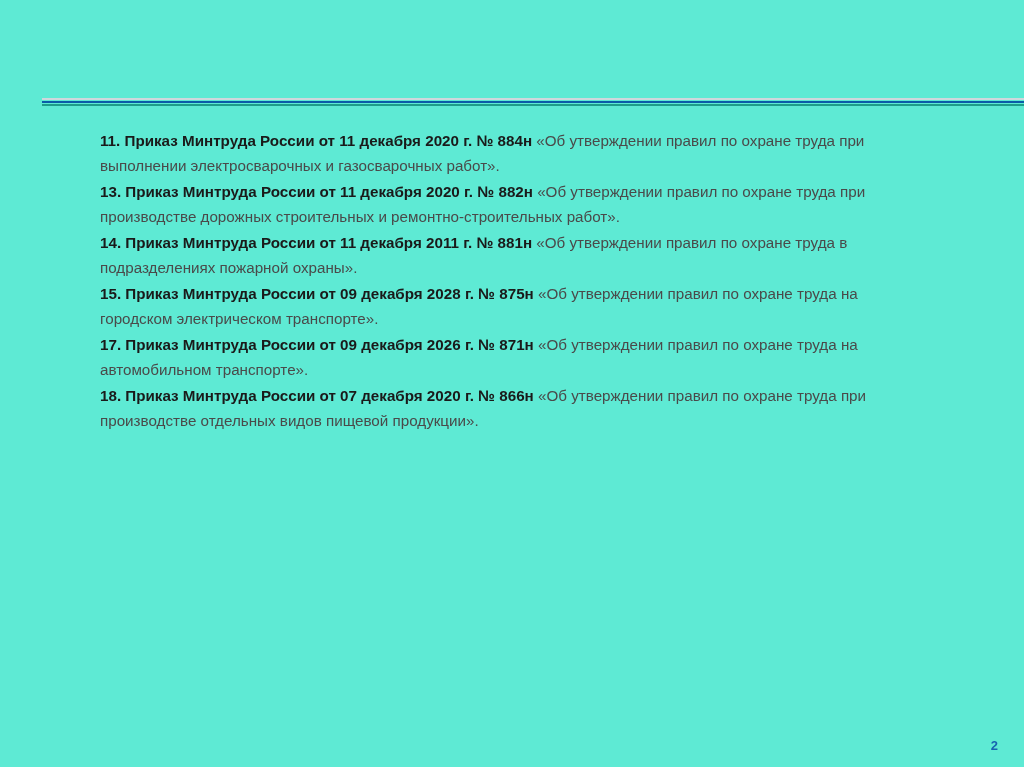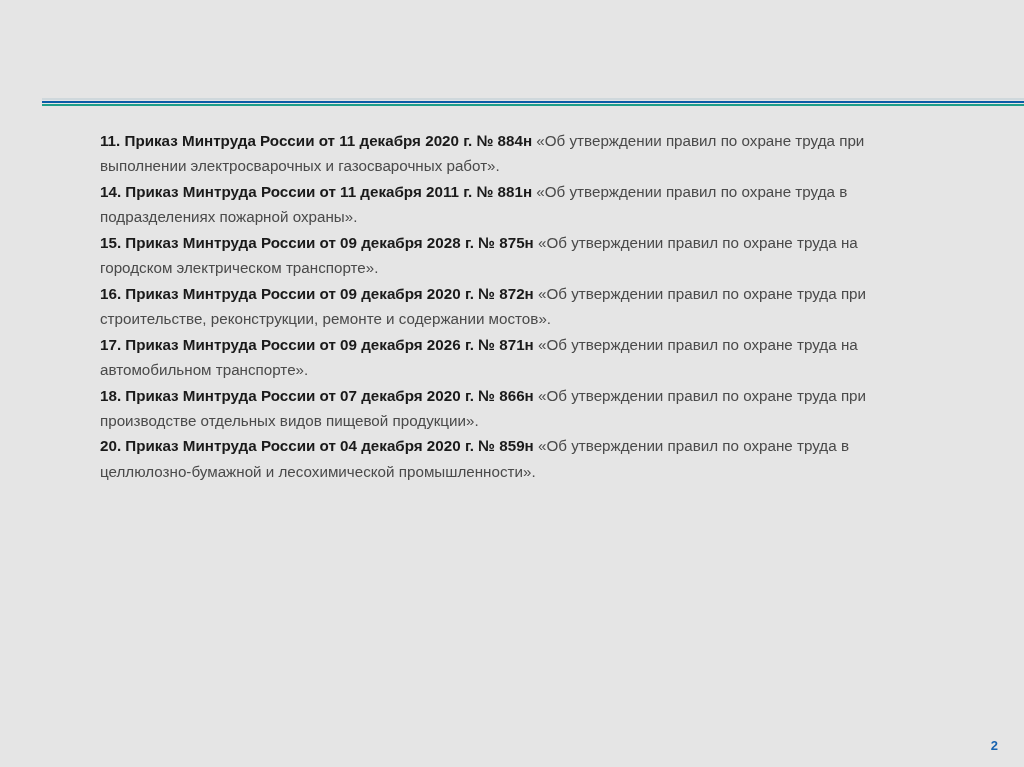--- a/index.html
+++ b/index.html
@@ -11,21 +11,21 @@
     width: 1024px;
     height: 767px;
     font-family: "Liberation Sans", sans-serif;
     position: relative;
     overflow: hidden;
   }
 
   .slide {
     position: absolute;
     inset: 0;
-    background: #e5e5e5;
+    background: #5eead4;
   }
 
   
   .rule-band {
     position: absolute;
     left: 42px;
     right: 0;
     top: 98px;
     height: 10px;
   }
@@ -82,43 +82,40 @@
     <div class="rule-line r3"></div>
   </div>
 
   <div class="content">
 
     <p class="para">
       <span class="lead">11. Приказ Минтруда России от 11 декабря 2020 г. № 884н</span><span class="tail"> «Об утверждении правил по охране труда при выполнении электросварочных и газосварочных работ».</span>
     </p>
 
 
+    <p class="para">
+      <span class="lead">13. Приказ Минтруда России от 11 декабря 2020 г. № 882н</span><span class="tail"> «Об утверждении правил по охране труда при производстве дорожных строительных и ремонтно-строительных работ».</span>
+    </p>
 
     <p class="para">
       <span class="lead">14. Приказ Минтруда России от 11 декабря 2011 г. № 881н</span><span class="tail"> «Об утверждении правил по охране труда в подразделениях пожарной охраны».</span>
     </p>
 
     <p class="para">
       <span class="lead">15. Приказ Минтруда России от 09 декабря 2028 г. № 875н</span><span class="tail"> «Об утверждении правил по охране труда на городском электрическом транспорте».</span>
     </p>
 
-    <p class="para">
-      <span class="lead">16. Приказ Минтруда России от 09 декабря 2020 г. № 872н</span><span class="tail"> «Об утверждении правил по охране труда при строительстве, реконструкции, ремонте и содержании мостов».</span>
-    </p>
 
     <p class="para">
       <span class="lead">17. Приказ Минтруда России от 09 декабря 2026 г. № 871н</span><span class="tail"> «Об утверждении правил по охране труда на автомобильном транспорте».</span>
     </p>
 
 
     <p class="para">
       <span class="lead">18. Приказ Минтруда России от 07 декабря 2020 г. № 866н</span><span class="tail"> «Об утверждении правил по охране труда при производстве отдельных видов пищевой продукции».</span>
     </p>
 
-    <p class="para">
-      <span class="lead">20. Приказ Минтруда России от 04 декабря 2020 г. № 859н</span><span class="tail"> «Об утверждении правил по охране труда в целлюлозно-бумажной и лесохимической промышленности».</span>
-    </p>
 
   </div>
 
   <div class="page-number">2</div>
 
 </div>
 
 </body></html>

